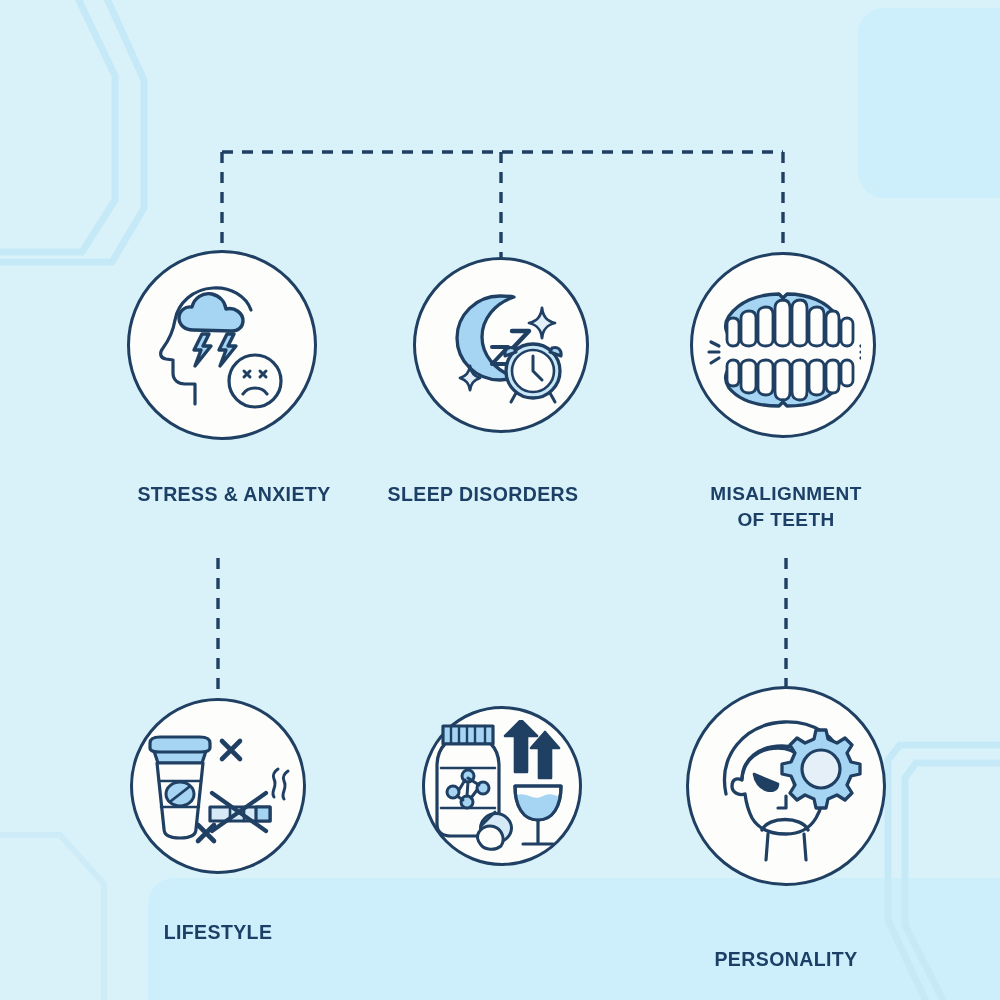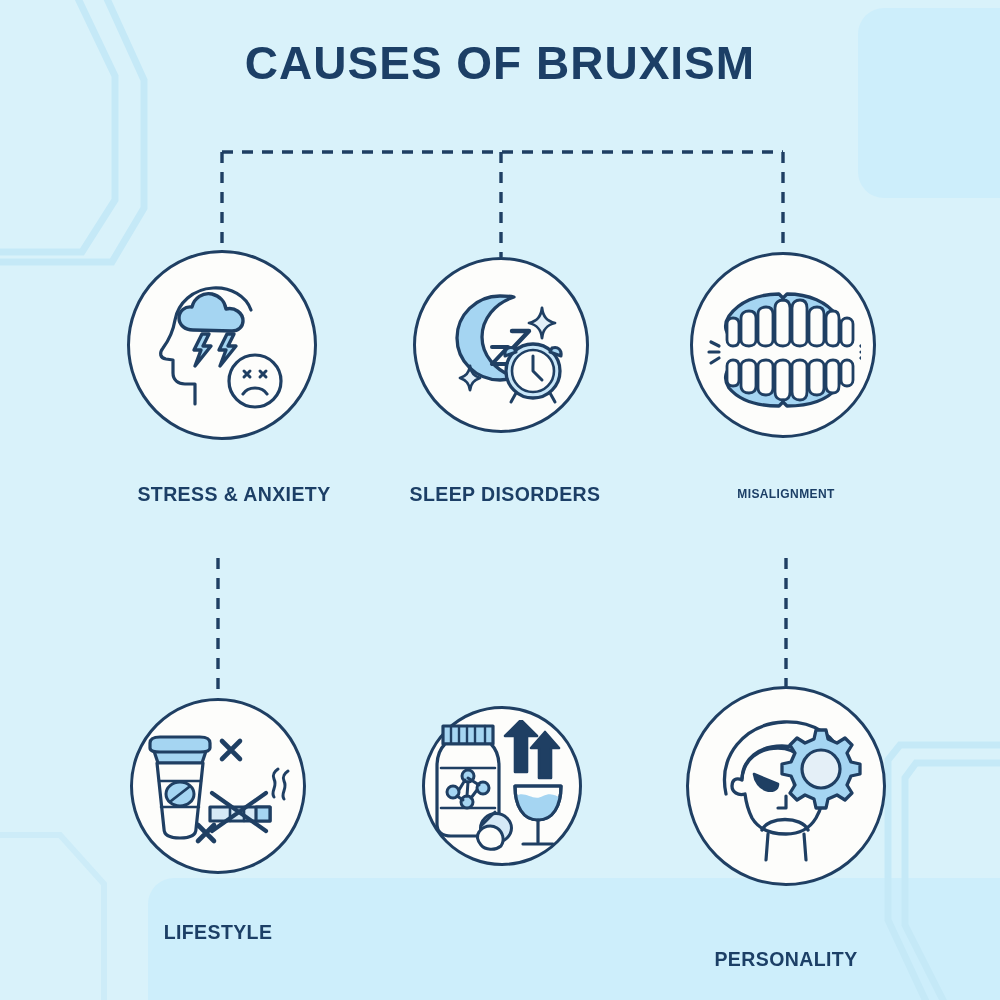--- a/index.html
+++ b/index.html
@@ -19,21 +19,21 @@
   .circle{
     position:absolute;border-radius:50%;
     background:#fdfdfb;border:3px solid #1f3f63;
     box-sizing:border-box;
     display:flex;align-items:center;justify-content:center;
   }
   .label{
     position:absolute;text-align:center;color:#1c3f66;
     font-size:19.5px;font-weight:bold;letter-spacing:0.4px;line-height:26px;
   }
-  .label.small{font-size:12px;}
+  .label.small{font-size:19px;}
   svg{display:block;}
 </style>
 </head>
 <body>
 
 <div id="stage">
 
   <svg class="bg-layer" viewBox="0 0 1000 1000">
     <rect x="0" y="0" width="1000" height="1000" fill="#d9f2fa"></rect>
 
@@ -49,21 +49,20 @@
     <g fill="none" stroke="#c5e9f7" stroke-width="7" stroke-linecap="square">
       <path d="M 1020,745 L 900,745 L 888,760 L 888,920 L 930,1010"></path>
       <path d="M 1020,763 L 916,763 L 905,778 L 905,925 L 948,1010"></path>
     </g>
 
     <g fill="none" stroke="#cdecf8" stroke-width="6" stroke-linecap="square">
       <path d="M -10,835 L 60,835 L 104,884 L 104,1010"></path>
     </g>
   </svg>
 
-  <div class="title">CAUSES OF BRUXISM</div>
 
   <svg class="bg-layer" viewBox="0 0 1000 1000">
     <g fill="none" stroke="#1f3f63" stroke-width="3.4" stroke-dasharray="11 9" stroke-linecap="butt">
       <path d="M 222,152 L 783,152"></path>
       <path d="M 222,152 L 222,250"></path>
       <path d="M 501,152 L 501,257"></path>
       <path d="M 783,152 L 783,252"></path>
       <path d="M 218,558 L 218,698"></path>
       <path d="M 786,558 L 786,686"></path>
     </g>
@@ -110,21 +109,21 @@
 
         <circle cx="103" cy="97" r="27" fill="#c8e6f8" stroke-width="3.3"></circle>
         <circle cx="103" cy="97" r="21" fill="#fdfdfb" stroke-width="2.6"></circle>
         <path d="M 103,82 L 103,97 L 112,106" stroke-width="3"></path>
         <path d="M 84,74 C 78,72 74,76 75,82 L 86,78 Z" fill="#a5d5f2" stroke-width="3"></path>
         <path d="M 122,74 C 128,72 132,76 131,82 L 120,78 Z" fill="#a5d5f2" stroke-width="3"></path>
         <path d="M 86,119 L 81,128 M 120,119 L 125,128" stroke-width="3"></path>
       </g>
     </svg>
   </div>
-  <div class="label" style="left:355px;top:481px;width:300px;">SLEEP DISORDERS</div>
+  <div class="label" style="left:333px;top:481px;width:300px;">SLEEP DISORDERS</div>
 
   <div class="circle" style="left:690px;top:252px;width:186px;height:186px;">
     <svg width="156" height="130" viewBox="0 0 156 130">
       <g stroke="#1f3f63" stroke-linecap="round" stroke-linejoin="round">
 
         <path d="M 24,36 C 34,22 52,14 74,14 L 78,18 L 82,14 C 104,14 122,22 132,36
                  C 138,45 136,56 126,58 L 30,58 C 20,56 18,45 24,36 Z" fill="#a5d5f2" stroke-width="3.3"></path>
 
         <path d="M 24,108 C 34,120 52,126 74,126 L 78,122 L 82,126 C 104,126 122,120 132,108
                  C 138,99 136,88 126,86 L 30,86 C 20,88 18,99 24,108 Z" fill="#a5d5f2" stroke-width="3.3"></path>
@@ -155,20 +154,21 @@
 
         <g fill="none" stroke-width="3.2">
           <path d="M 14,66 L 6,62 M 14,72 L 4,72 M 14,78 L 6,83"></path>
           <path d="M 156,66 L 164,62 M 156,72 L 166,72 M 156,78 L 164,83"></path>
         </g>
       </g>
     </svg>
   </div>
   <div class="label small" style="left:636px;top:481px;width:300px;">
     <div>MISALIGNMENT</div>
+    <div>OF TEETH</div>
   </div>
 
   <div class="circle" style="left:130px;top:698px;width:176px;height:176px;">
     <svg width="148" height="130" viewBox="0 0 148 130">
       <g fill="none" stroke="#1f3f63" stroke-width="3.2" stroke-linecap="round" stroke-linejoin="round">
 
         <path d="M 10,30 L 62,30 L 58,42 L 14,42 Z" fill="#a5d5f2"></path>
         <path d="M 6,22 C 6,18 10,16 16,16 L 56,16 C 62,16 66,18 66,22 L 66,27 C 66,30 62,31 56,31 L 16,31 C 10,31 6,30 6,27 Z" fill="#a5d5f2"></path>
 
         <path d="M 13,42 L 20,108 C 20,114 26,117 36,117 C 46,117 52,114 52,108 L 59,42 Z" fill="#fdfdfb"></path>

